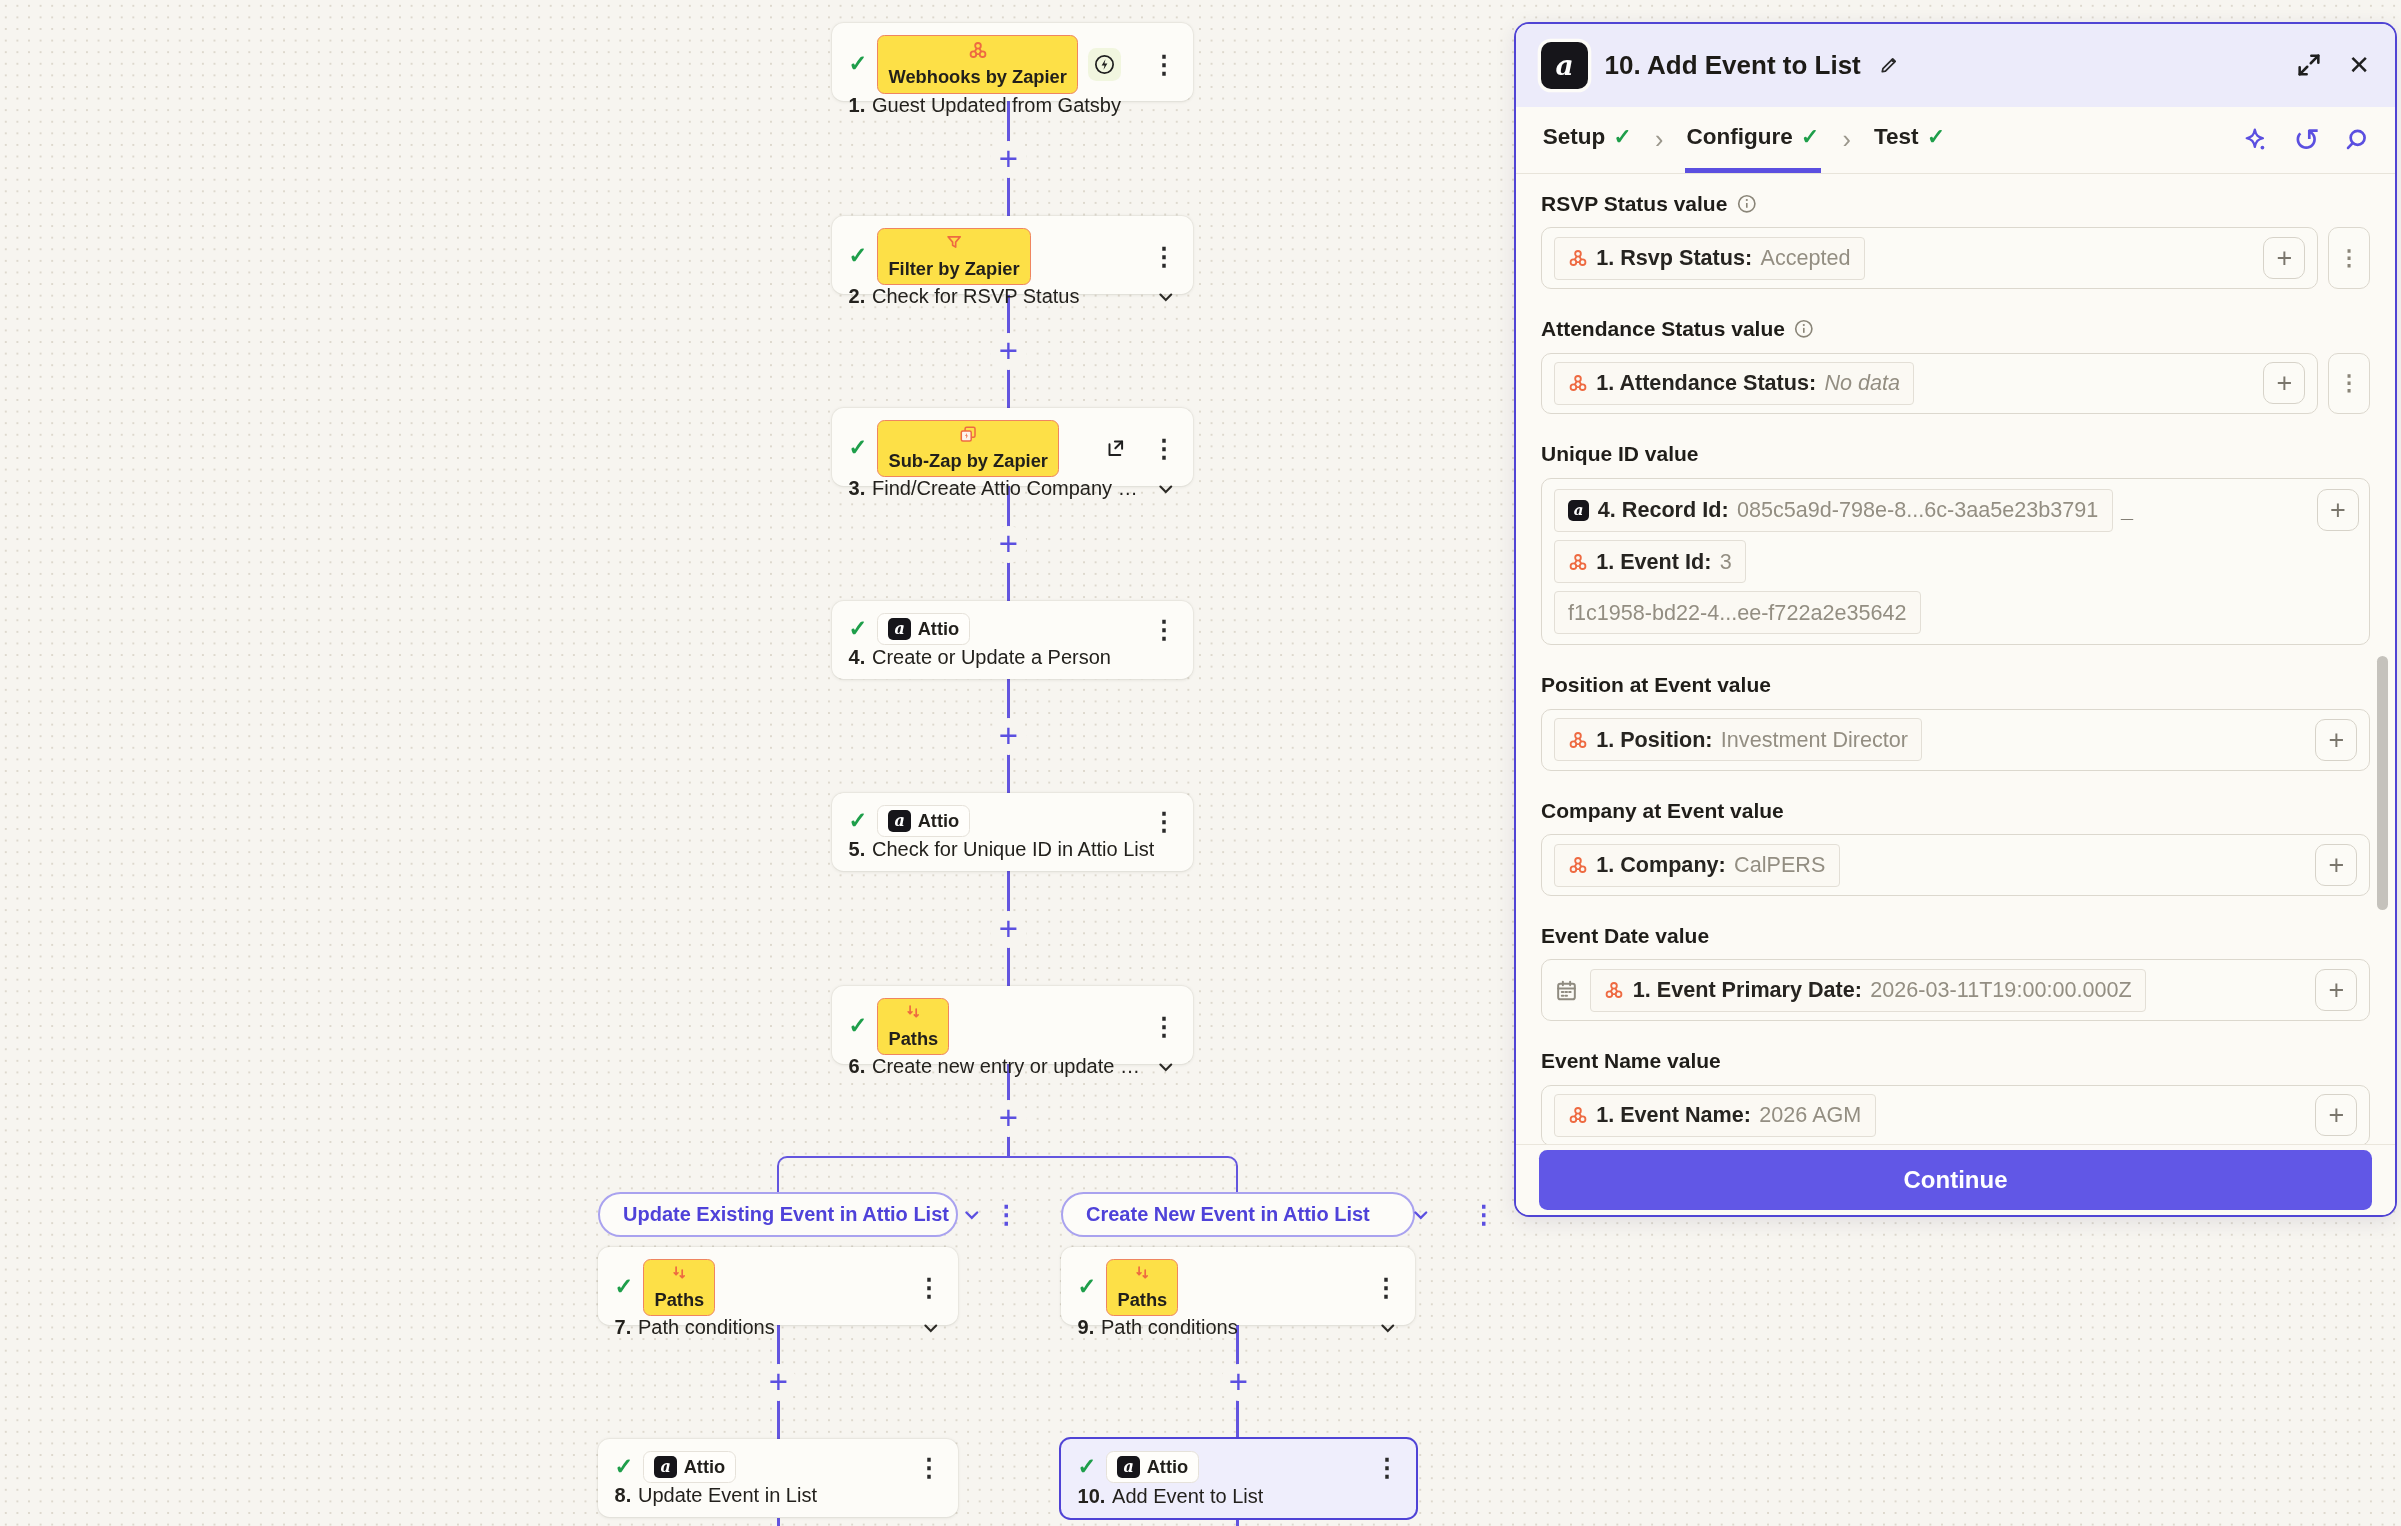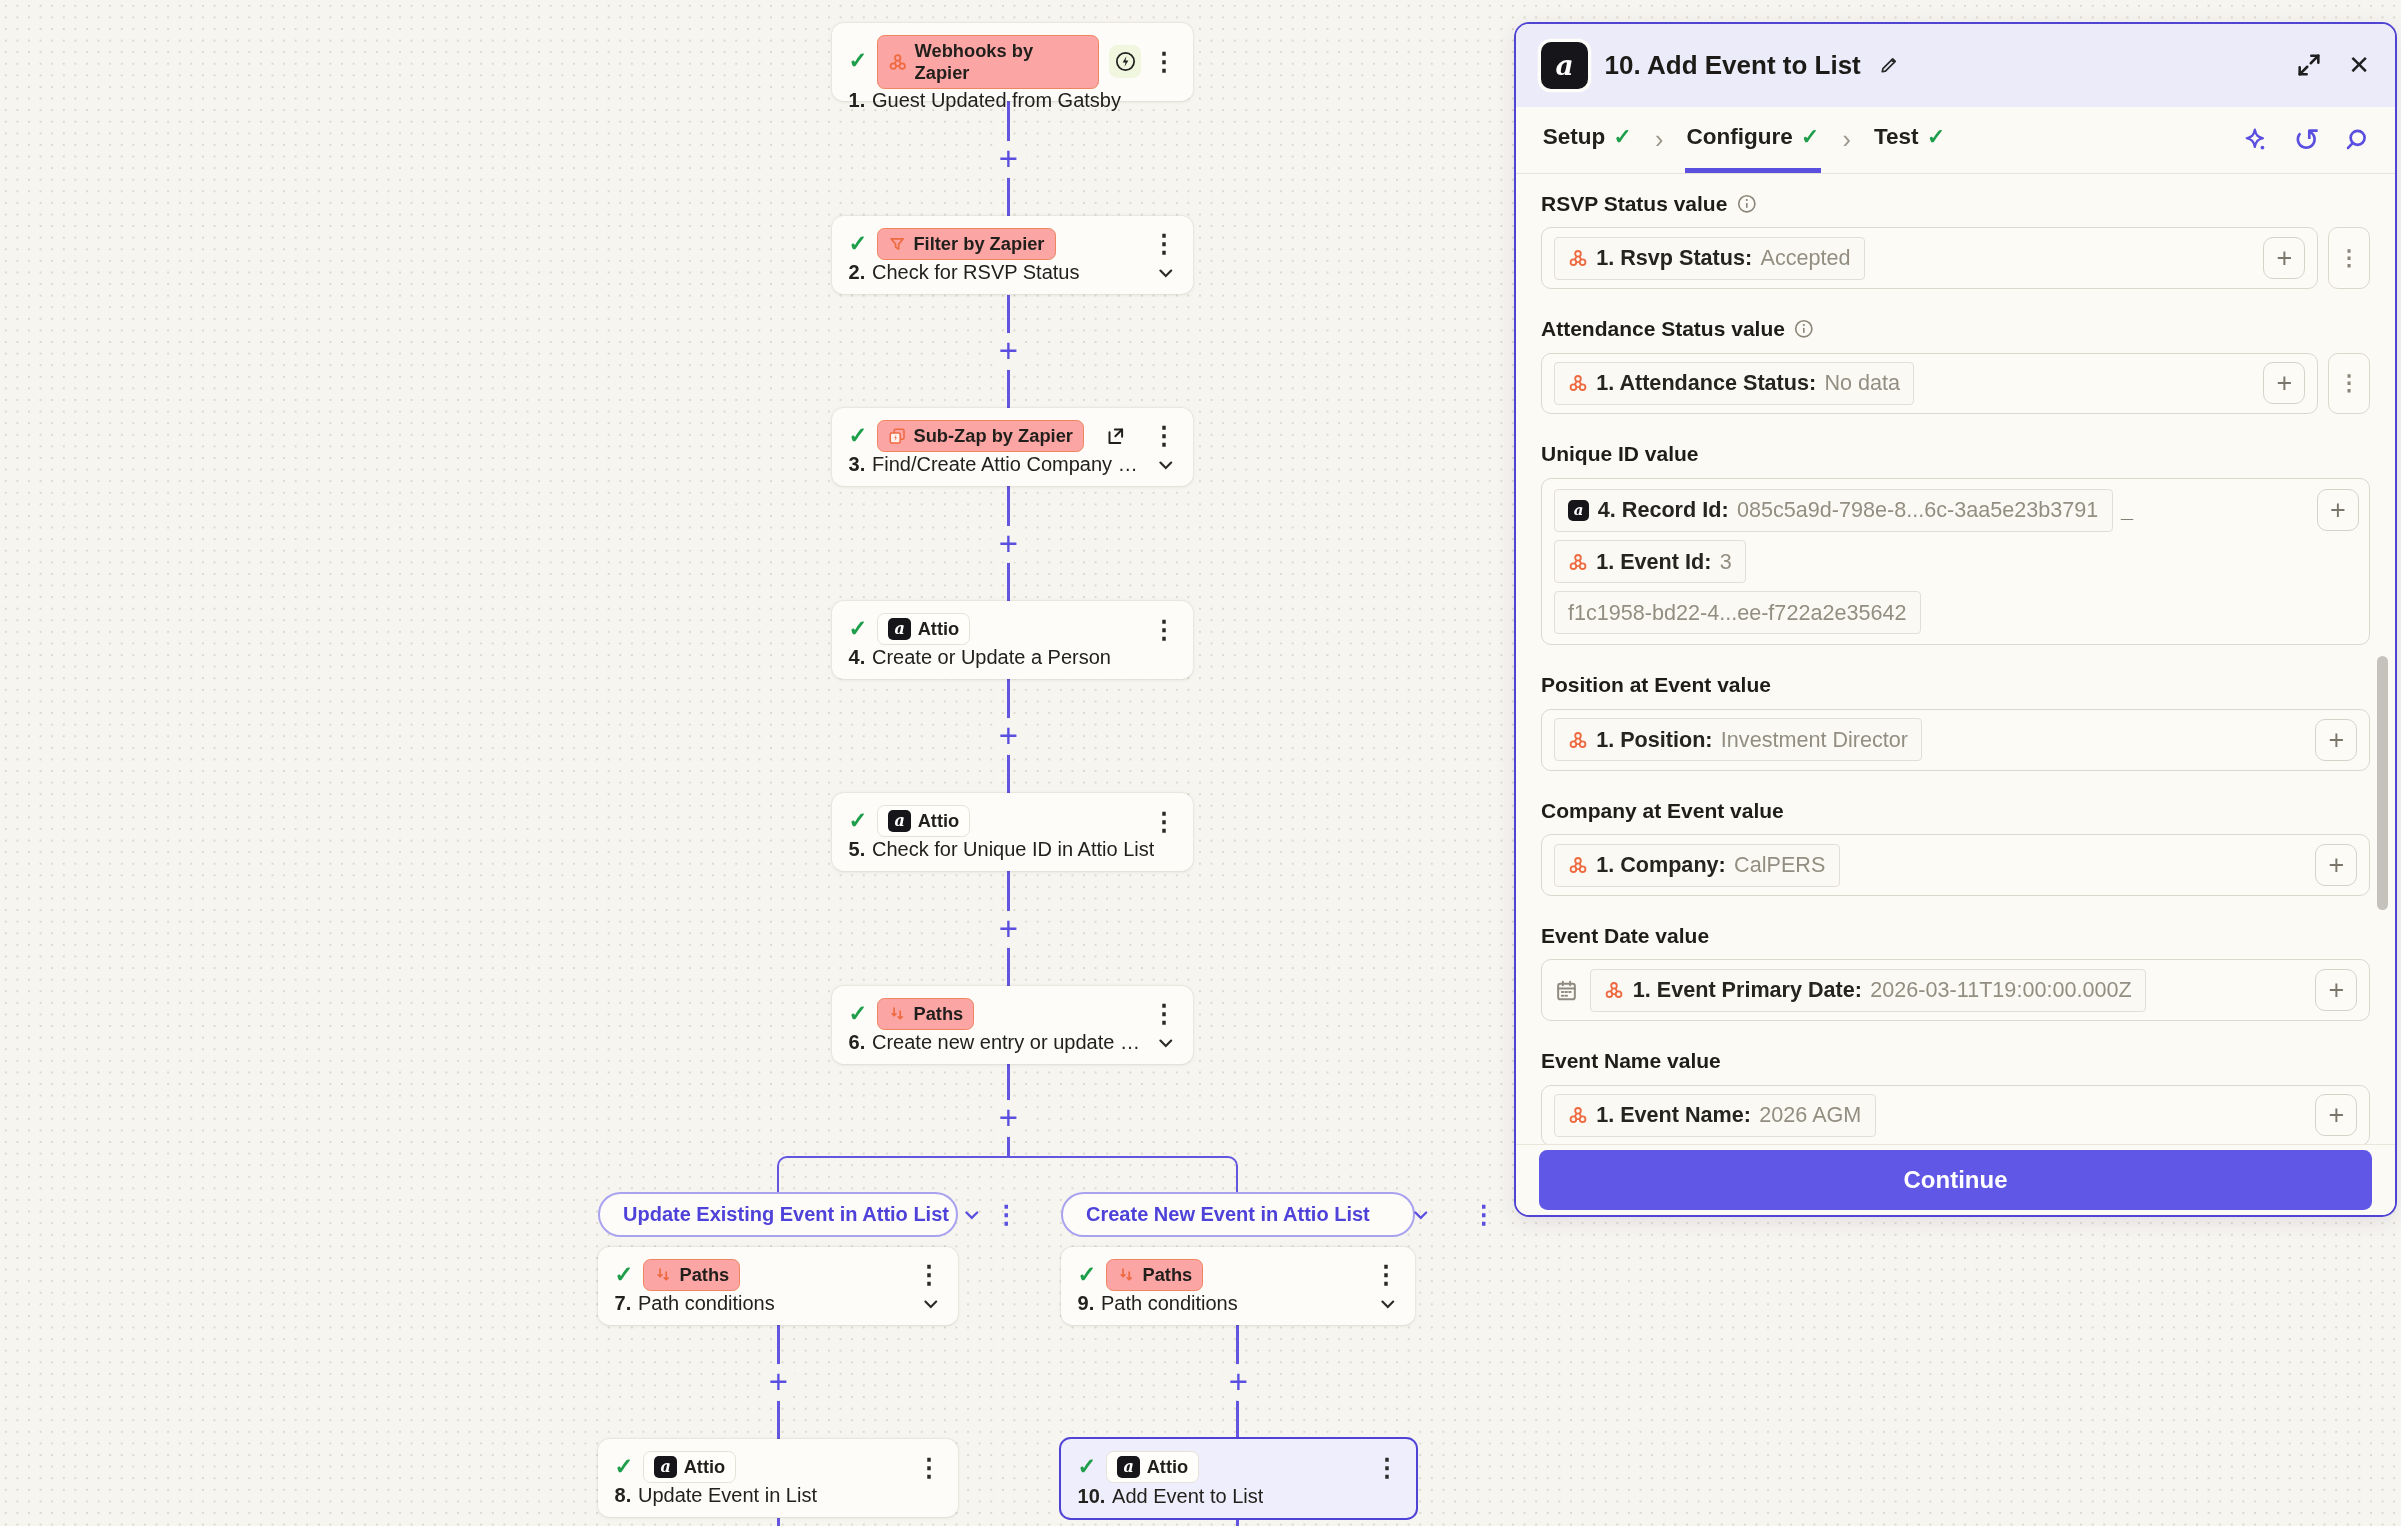--- a/index.html
+++ b/index.html
@@ -30,21 +30,21 @@
   .node.selected { background:#efeefc; box-shadow:none; border:2.5px solid #4f43d6; }
   .nrow1 { display:flex; align-items:center; gap:10px; }
   .nrow2 { display:flex; align-items:center; font-size:20px; color:#23211d; gap:6.7px; }
   .nrow2 .num { font-weight:700; }
   .nrow2 .ttl { font-weight:500; white-space:nowrap; overflow:hidden; text-overflow:ellipsis; }
   .check { color:#1e9e4a; font-size:22.5px; font-weight:700; line-height:1; }
   .pill {
     display:inline-flex; align-items:center; gap:6.7px; border-radius:7.5px; padding:4.2px 10px;
     font-size:18.3px; font-weight:700; color:#211f1b; line-height:1.2;
   }
-  .pill.orange { border:1.7px solid #ef8560; background:#fca5a5; }
+  .pill.orange { border:1.7px solid #ef8560; background:#fde047;flex-direction:column; }
   .pill.plain  { border:1.7px solid #e6e2da; background:#fffefb; }
   .attio-sq {
     width:22.5px; height:22.5px; background:#16151a; border-radius:5px; color:#fff;
     font-family:"DejaVu Serif",serif; font-style:italic; font-weight:700; font-size:16px;
     display:inline-flex; align-items:center; justify-content:center;
   }
   .menu-dots { margin-left:auto; font-size:25px; color:#2a2a2a; font-weight:700; line-height:1; letter-spacing:0; cursor:pointer; }
   .chev { margin-left:auto; display:inline-flex; cursor:pointer; }
   .trigger-badge {
     width:33px; height:33px; border-radius:8.3px; background:#f1f6df;
@@ -101,21 +101,21 @@
   }
   .f-input.tall { display:block; padding:10px 67px 10px 11.6px; }
   .chipline { display:flex; align-items:center; gap:8.3px; flex-wrap:wrap; }
   .chipline + .chipline { margin-top:8.3px; }
   .chip {
     display:inline-flex; align-items:center; gap:8.3px; border:1.7px solid #e3dfd6; background:#fbf9f3;
     border-radius:4px; padding:7.5px 13.3px; font-size:21.6px; white-space:nowrap;
   }
   .chip .cpre { font-weight:700; color:#262420; }
   .chip .cval { color:#938e82; }
-  .chip .cval.italic { }
+  .chip .cval.italic { font-style:italic; }
   .plus-btn {
     width:42px; height:42px; border:1.7px solid #d7d3c9; border-radius:10px; background:transparent;
     color:#7a766c; font-size:27px; line-height:38px; text-align:center; margin-left:auto; flex:none; cursor:pointer;
   }
   .f-input.tall .plus-btn { position:absolute; right:10px; top:10px; }
   .menu-box {
     width:42px; min-height:60px; border:1.7px solid #dcd8ce; border-radius:10px; background:#fcfbf6;
     display:flex; align-items:center; justify-content:center; color:#8a8578; font-size:21.6px; font-weight:700; cursor:pointer;
   }
   .sep-underscore { font-size:21.6px; color:#6f6a5f; font-weight:600; }

